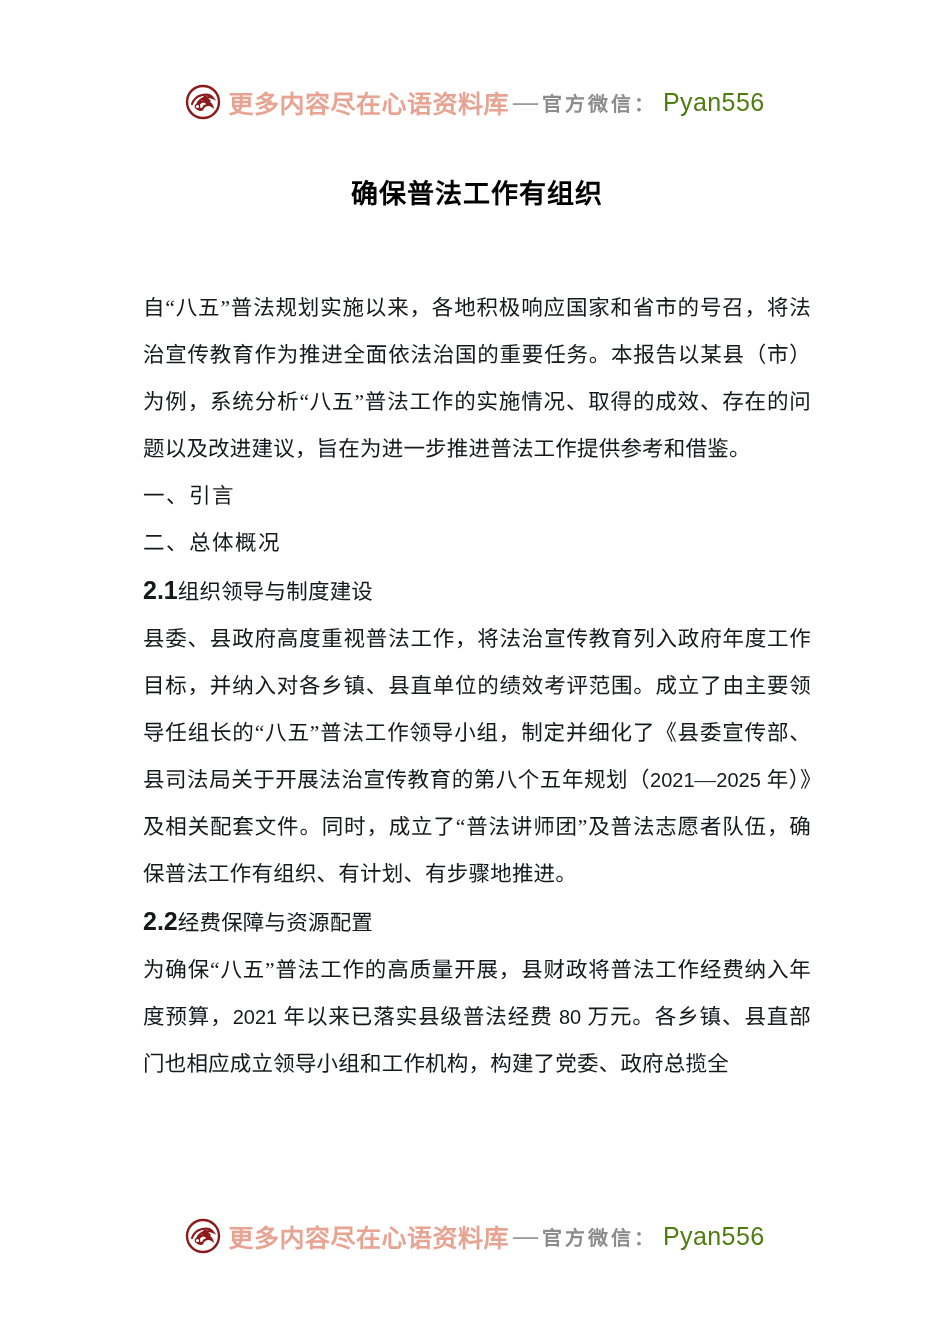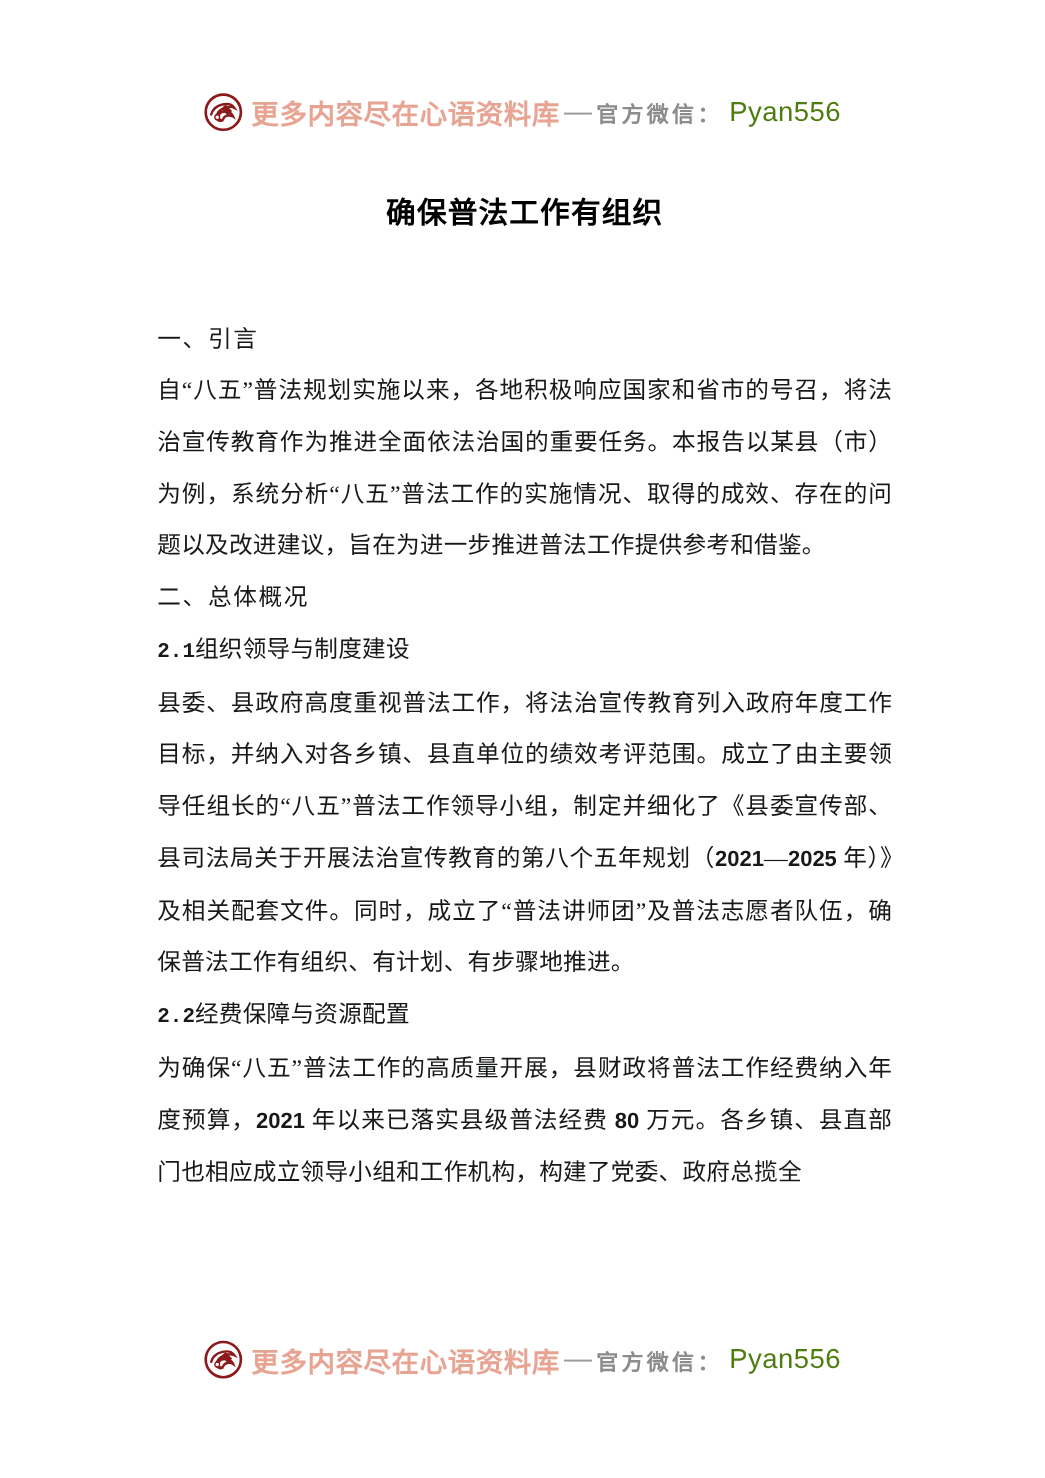--- a/index.html
+++ b/index.html
@@ -116,29 +116,29 @@
     letter-spacing: 1.5px;
   }
 
   .para.heading-l2 {
     font-family: "Liberation Serif", "DejaVu Serif", serif;
   }
 
   
   .num {
     font-family: "Liberation Sans", "DejaVu Sans", sans-serif;
-    font-weight: 700;
+    font-weight: 400;
     font-size: 20px;
     letter-spacing: 0;
     margin-top: 13px;
   }
   .num-lead {
-    font-family: Liberation Mono, monospace;
+    font-family: Liberation Sans, sans-serif;
     font-weight: 700;
-    font-size: 19px;
+    font-size: 25px;
     letter-spacing: 0;
   }
 </style>
 </head>
 <body>
 
 <div class="page">
 
   <div class="watermark top">
     <span class="wm-logo">
@@ -153,23 +153,23 @@
     <span class="wm-dash">—</span>
     <span class="wm-text-b">官方微信：</span>
     <span class="wm-text-c">Pyan556</span>
   </div>
 
   <div class="doc">
 
     <h1 class="doc-title">确保普法工作有组织</h1>
     <div class="spacer-after-title"></div>
 
+    <p class="para">自“八五”普法规划实施以来，各地积极响应国家和省市的号召，将法治宣传教育作为推进全面依法治国的重要任务。本报告以某县（市）为例，系统分析“八五”普法工作的实施情况、取得的成效、存在的问题以及改进建议，旨在为进一步推进普法工作提供参考和借鉴。</p>
+
     <p class="para heading-l1">一、引言</p>
-
-    <p class="para">自“八五”普法规划实施以来，各地积极响应国家和省市的号召，将法治宣传教育作为推进全面依法治国的重要任务。本报告以某县（市）为例，系统分析“八五”普法工作的实施情况、取得的成效、存在的问题以及改进建议，旨在为进一步推进普法工作提供参考和借鉴。</p>
 
     <p class="para heading-l1">二、总体概况</p>
 
     <p class="para heading-l2"><span class="num-lead">2.1</span><span>组织领导与制度建设</span></p>
 
     <p class="para"><span>县委、县政府高度重视普法工作，将法治宣传教育列入政府年度工作目标，并纳入对各乡镇、县直单位的绩效考评范围。成立了由主要领导任组长的“八五”普法工作领导小组，制定并细化了《县委宣传部、县司法局关于开展法治宣传教育的第八个五年规划（</span><span class="num">2021</span><span>—</span><span class="num">2025</span><span> 年）》及相关配套文件。同时，成立了“普法讲师团”及普法志愿者队伍，确保普法工作有组织、有计划、有步骤地推进。</span></p>
 
     <p class="para heading-l2"><span class="num-lead">2.2</span><span>经费保障与资源配置</span></p>
 
     <p class="para"><span>为确保“八五”普法工作的高质量开展，县财政将普法工作经费纳入年度预算，</span><span class="num">2021</span><span> 年以来已落实县级普法经费 </span><span class="num">80</span><span> 万元。各乡镇、县直部门也相应成立领导小组和工作机构，构建了党委、政府总揽全</span></p>

